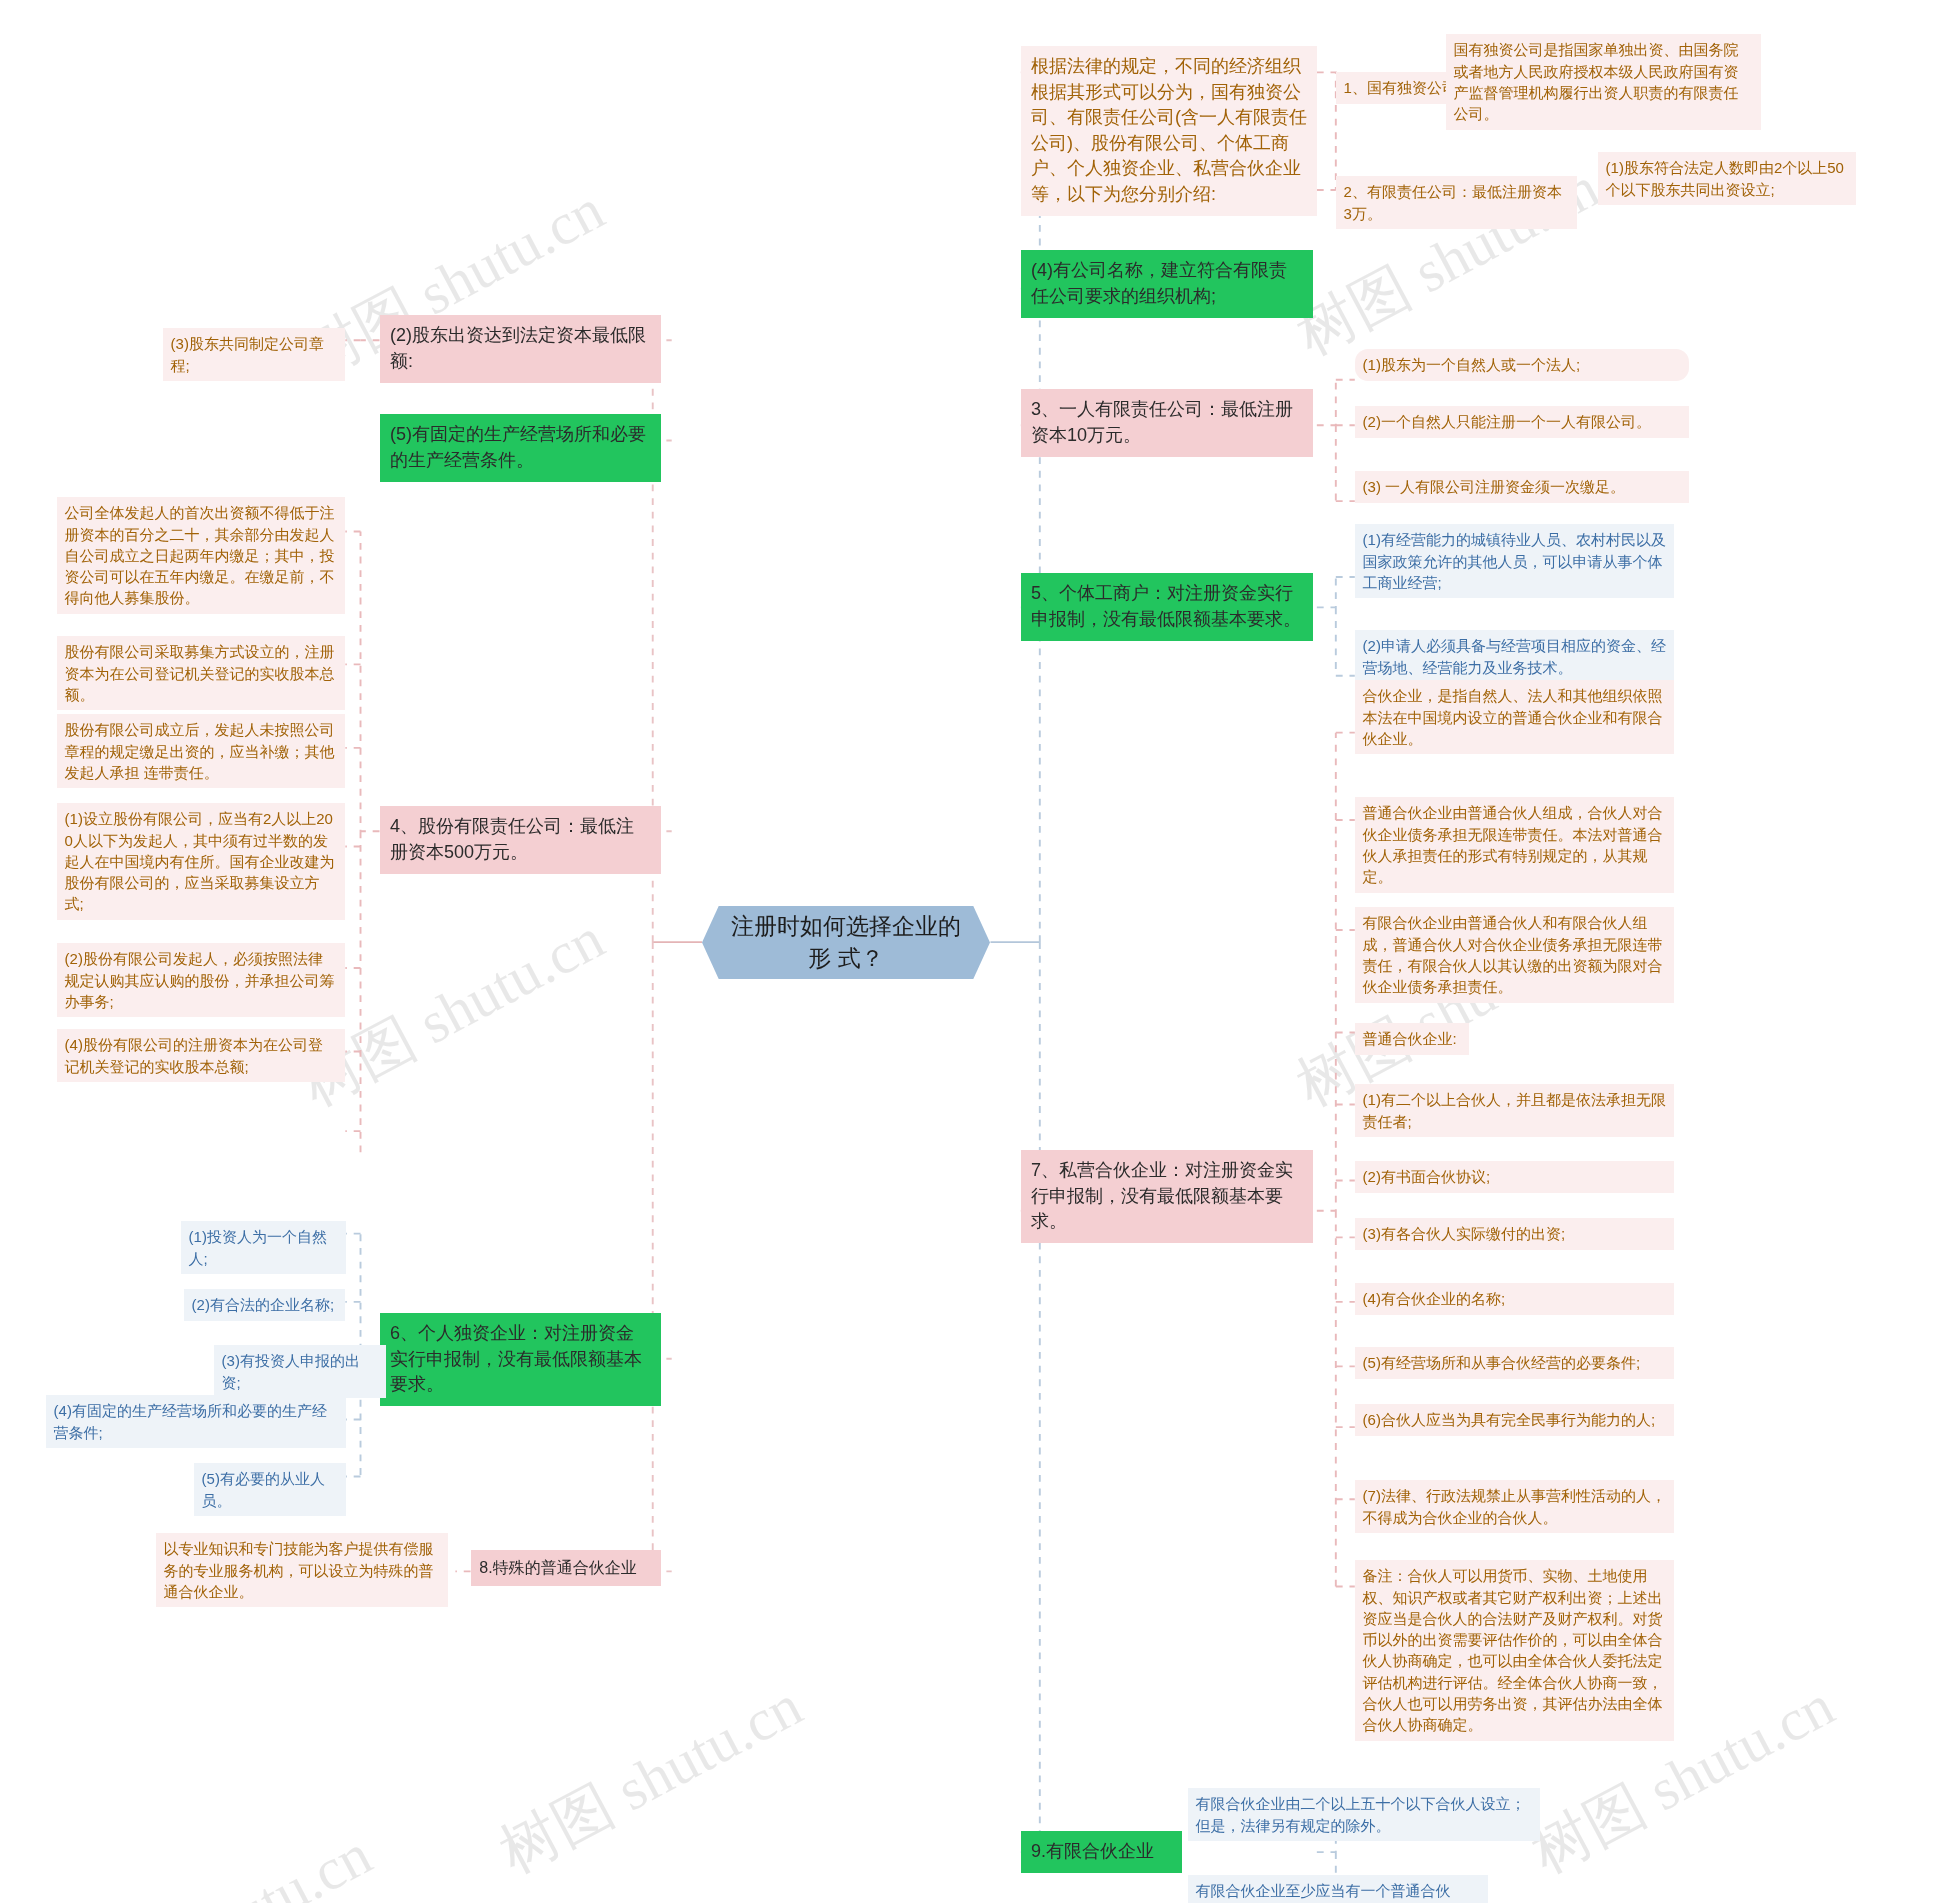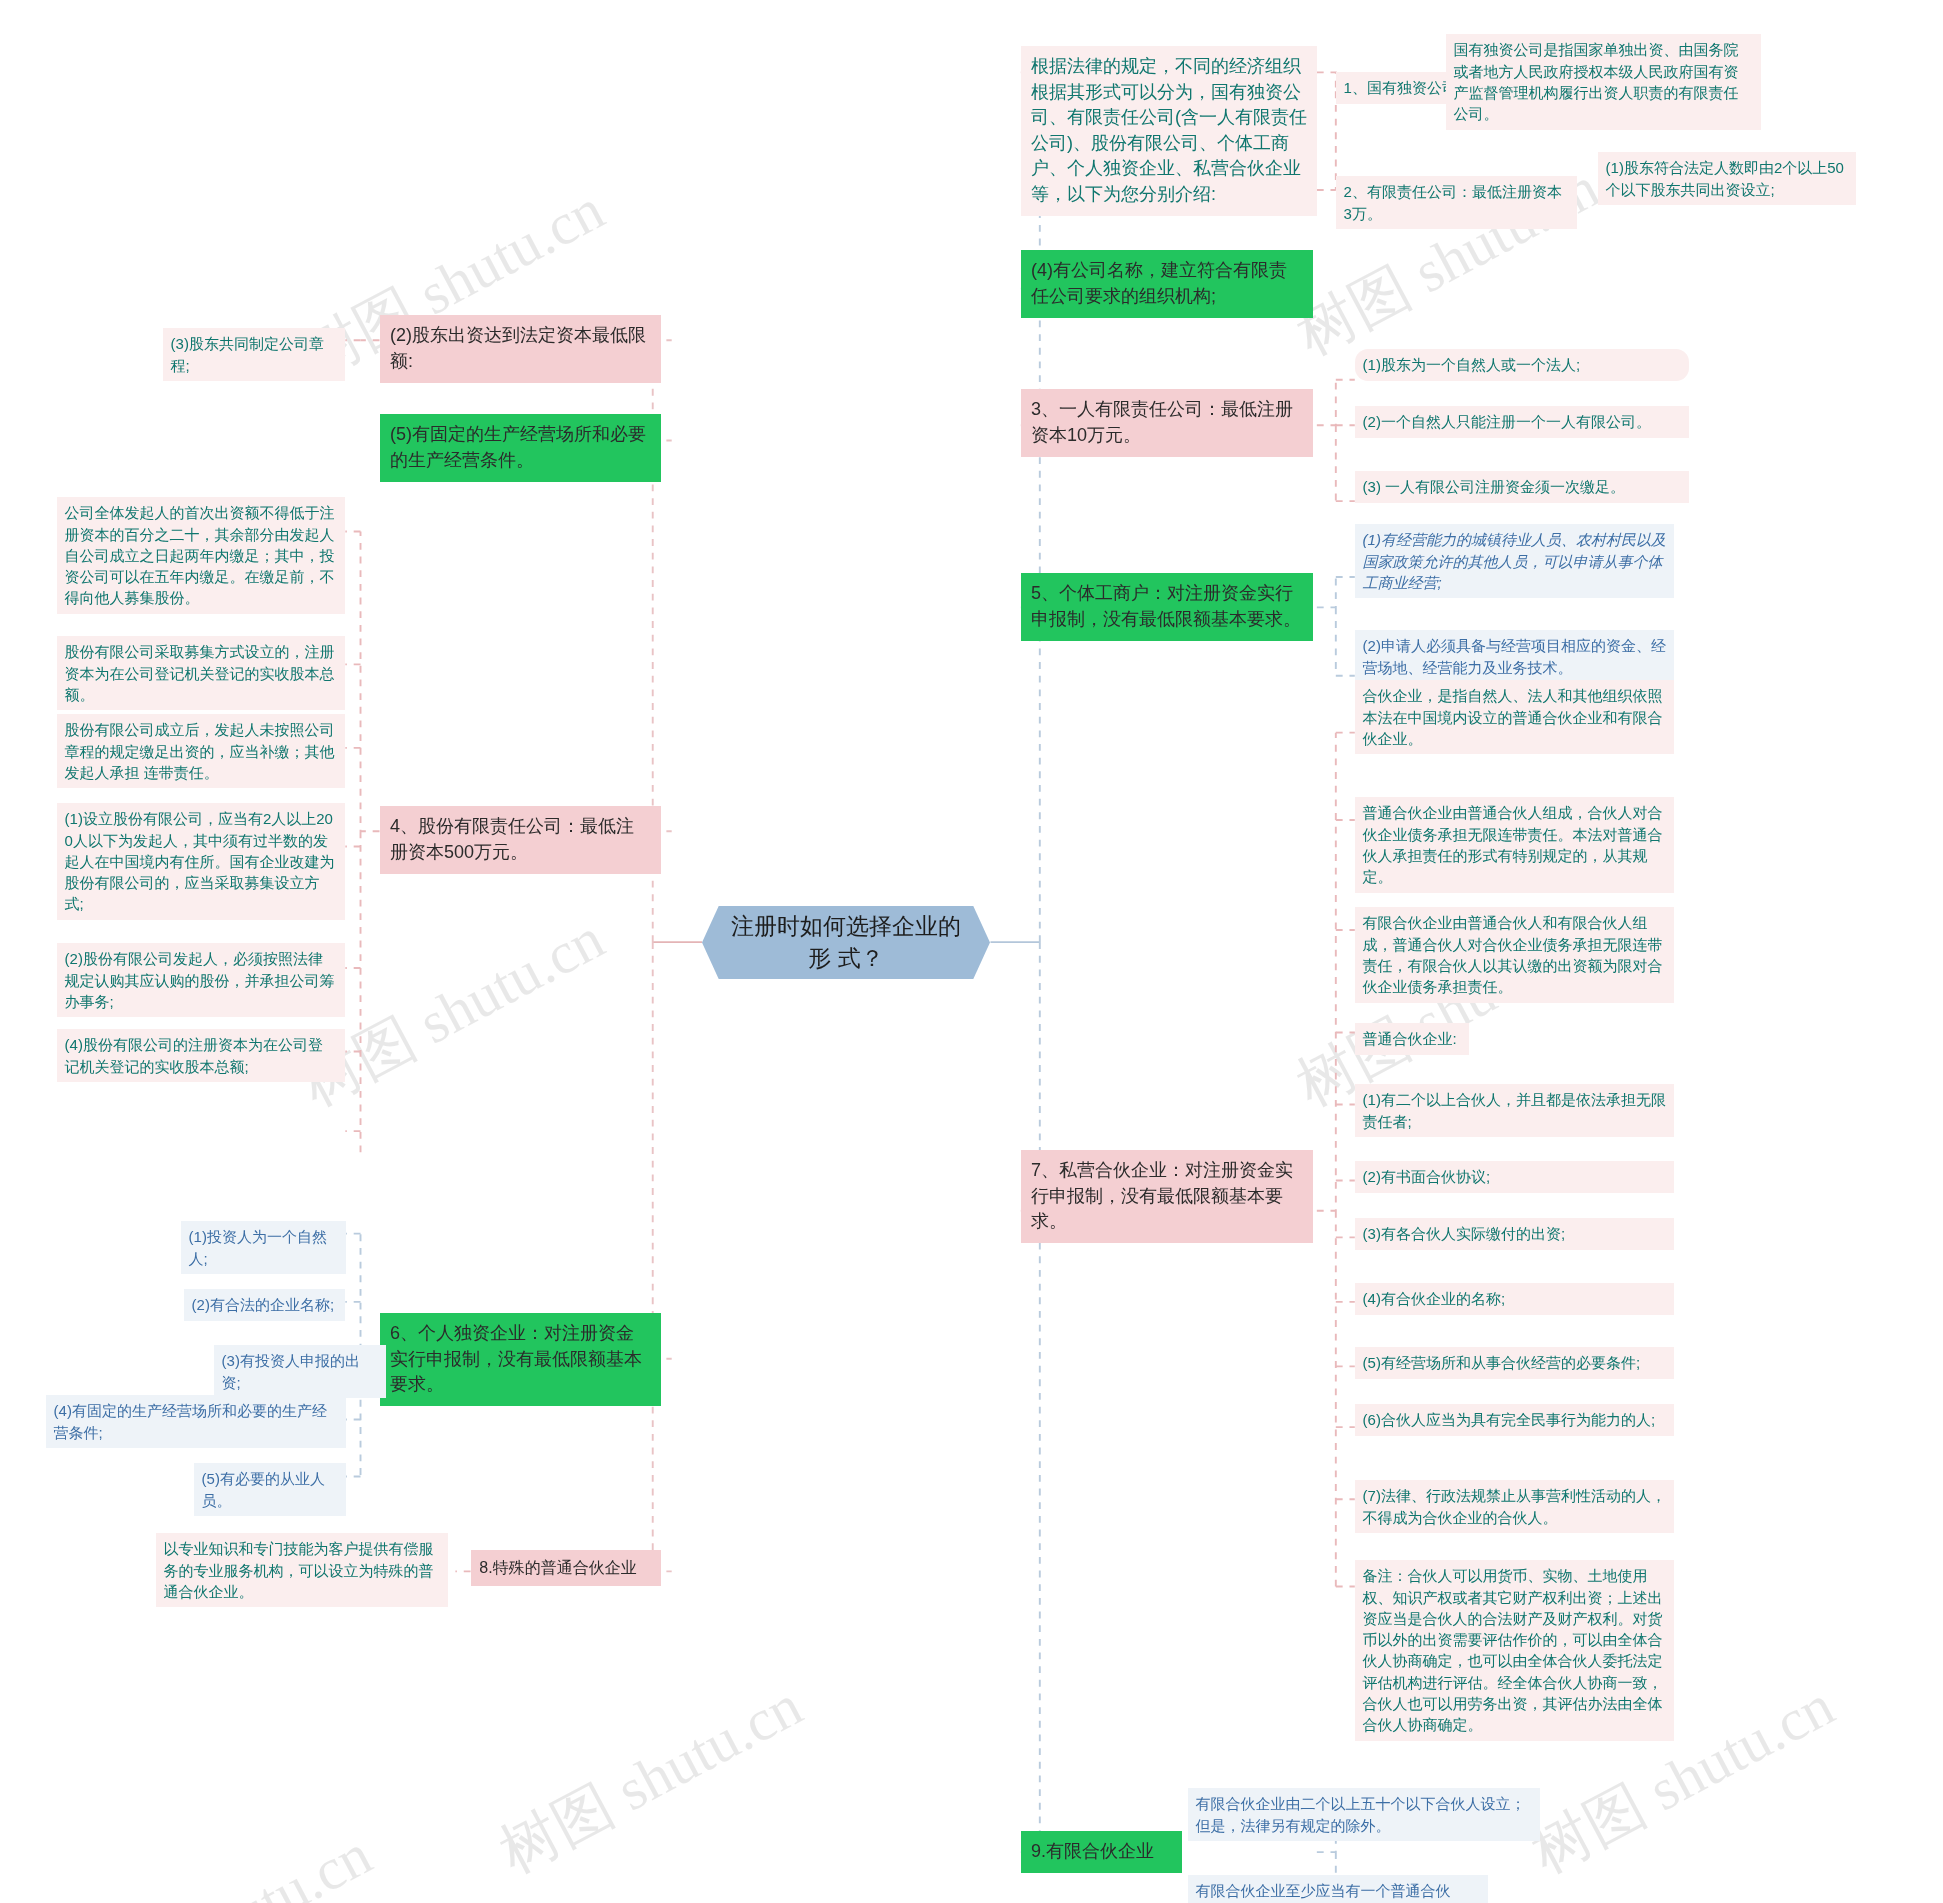--- a/index.html
+++ b/index.html
@@ -19,21 +19,21 @@
   }
 
   
   svg#links{position:absolute;left:0;top:0;width:1943px;height:1904px;pointer-events:none;}
 
   
   .node{
     position:absolute;box-sizing:border-box;
     line-height:1.42;white-space:pre-wrap;word-break:break-all;
   }
-  .pink{background:#fbeeee;color:#0f766e;}
+  .pink{background:#fbeeee;color:#a16207;}
   .blue{background:#eef3f8;color:#3c6ea5;}
   .pink-strong{background:#f4cfd2;color:#2b2b2b;}
   .blue-strong{background:#22c55e;color:#2b2b2b;}
 
   .s1{font-size:15px;padding:5.3px 7.6px;}      
   .s2{font-size:16px;padding:6.8px 8.3px;}      
   .s3{font-size:18px;padding:8.3px 10px;}     
 
   
   #root{
@@ -115,21 +115,21 @@
   <div class="node pink s1" style="left:1598px;top:152px;width:258px;">(1)股东符合法定人数即由2个以上50个以下股东共同出资设立;</div>
 
   <div class="node blue-strong s3" style="left:1021px;top:250px;width:292px;">(4)有公司名称，建立符合有限责任公司要求的组织机构;</div>
 
   <div class="node pink-strong s3" style="left:1021px;top:389px;width:292px;">3、一人有限责任公司：最低注册资本10万元。</div>
   <div class="node pink s1" style="left:1355px;top:349px;width:334px;border-radius:13px;">(1)股东为一个自然人或一个法人;</div>
   <div class="node pink s1" style="left:1355px;top:406px;width:334px;">(2)一个自然人只能注册一个一人有限公司。</div>
   <div class="node pink s1" style="left:1355px;top:471px;width:334px;">(3) 一人有限公司注册资金须一次缴足。</div>
 
   <div class="node blue-strong s3" style="left:1021px;top:573px;width:292px;">5、个体工商户：对注册资金实行申报制，没有最低限额基本要求。</div>
-  <div class="node blue s1" style="left:1355px;top:524px;width:319px;font-style:italic;">(1)有经营能力的城镇待业人员、农村村民以及国家政策允许的其他人员，可以申请从事个体工商业经营;</div>
+  <div class="node blue s1" style="left:1355px;top:524px;width:319px;">(1)有经营能力的城镇待业人员、农村村民以及国家政策允许的其他人员，可以申请从事个体工商业经营;</div>
   <div class="node blue s1" style="left:1355px;top:630px;width:319px;">(2)申请人必须具备与经营项目相应的资金、经营场地、经营能力及业务技术。</div>
 
   <div class="node pink-strong s3" style="left:1021px;top:1150px;width:292px;">7、私营合伙企业：对注册资金实行申报制，没有最低限额基本要求。</div>
 
   <div class="node pink s1" style="left:1355px;top:680px;width:319px;">合伙企业，是指自然人、法人和其他组织依照本法在中国境内设立的普通合伙企业和有限合伙企业。</div>
   <div class="node pink s1" style="left:1355px;top:797px;width:319px;">普通合伙企业由普通合伙人组成，合伙人对合伙企业债务承担无限连带责任。本法对普通合伙人承担责任的形式有特别规定的，从其规定。</div>
   <div class="node pink s1" style="left:1355px;top:907px;width:319px;">有限合伙企业由普通合伙人和有限合伙人组成，普通合伙人对合伙企业债务承担无限连带责任，有限合伙人以其认缴的出资额为限对合伙企业债务承担责任。</div>
   <div class="node pink s1" style="left:1355px;top:1023px;width:114px;">普通合伙企业:</div>
   <div class="node pink s1" style="left:1355px;top:1084px;width:319px;">(1)有二个以上合伙人，并且都是依法承担无限责任者;</div>
   <div class="node pink s1" style="left:1355px;top:1161px;width:319px;">(2)有书面合伙协议;</div>

